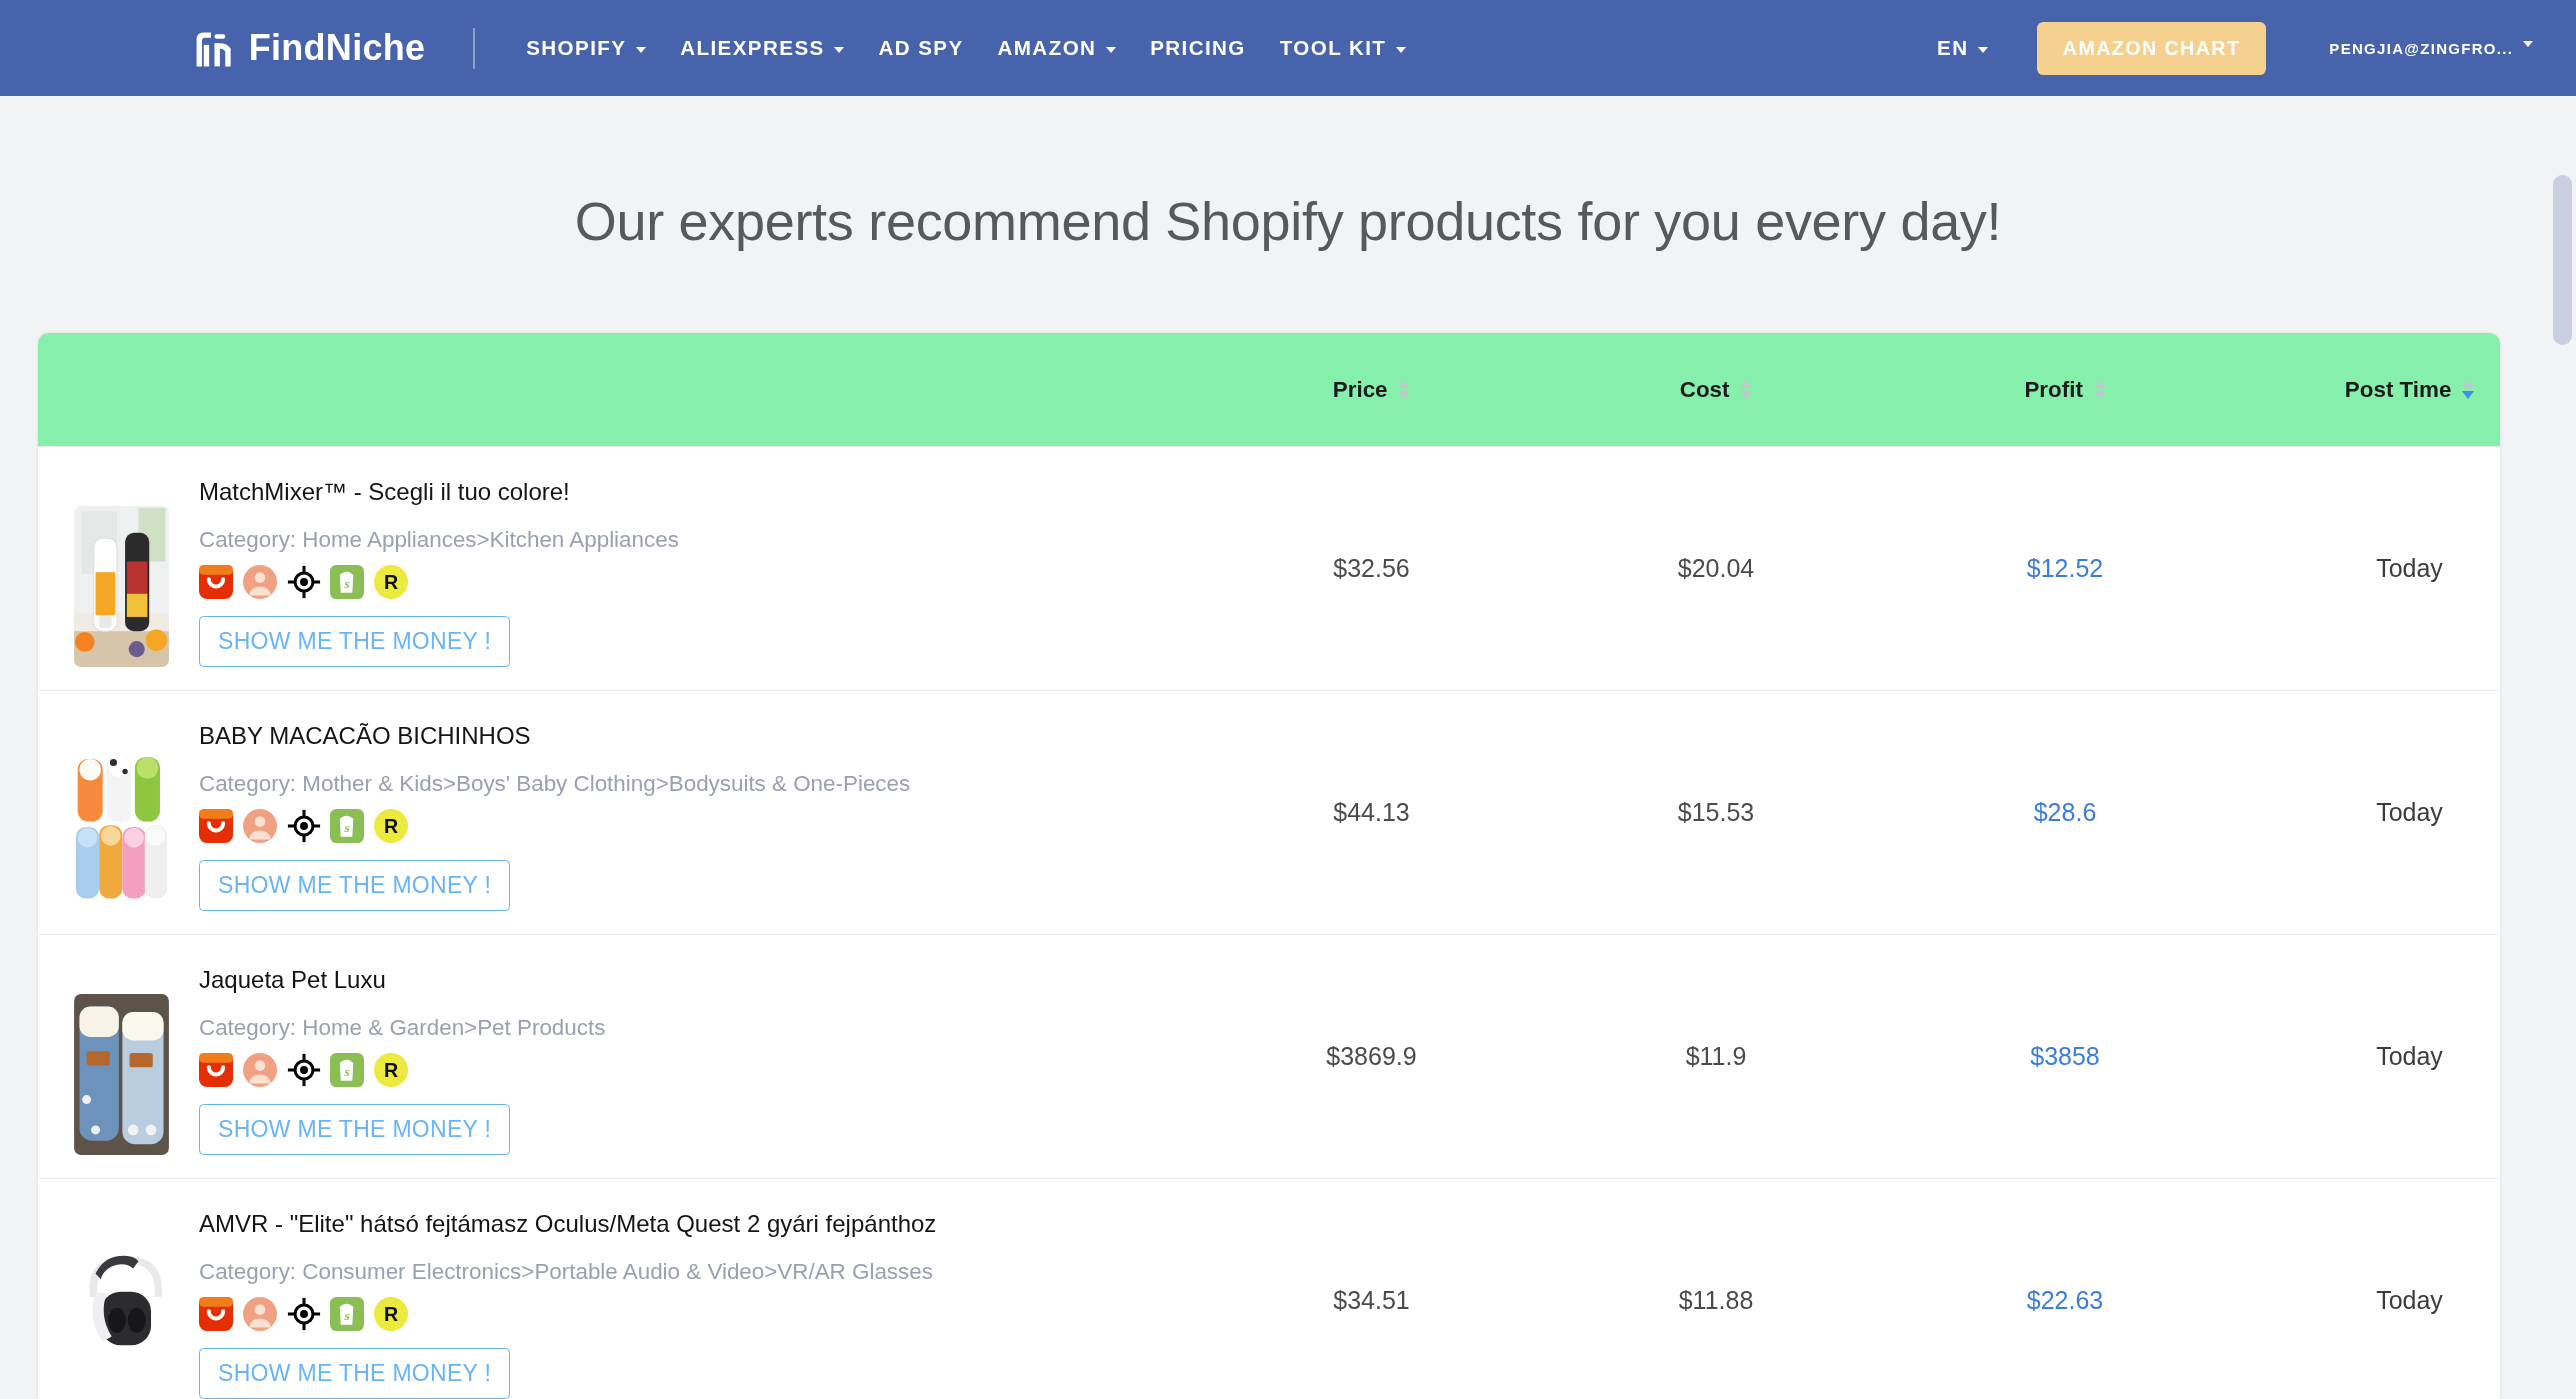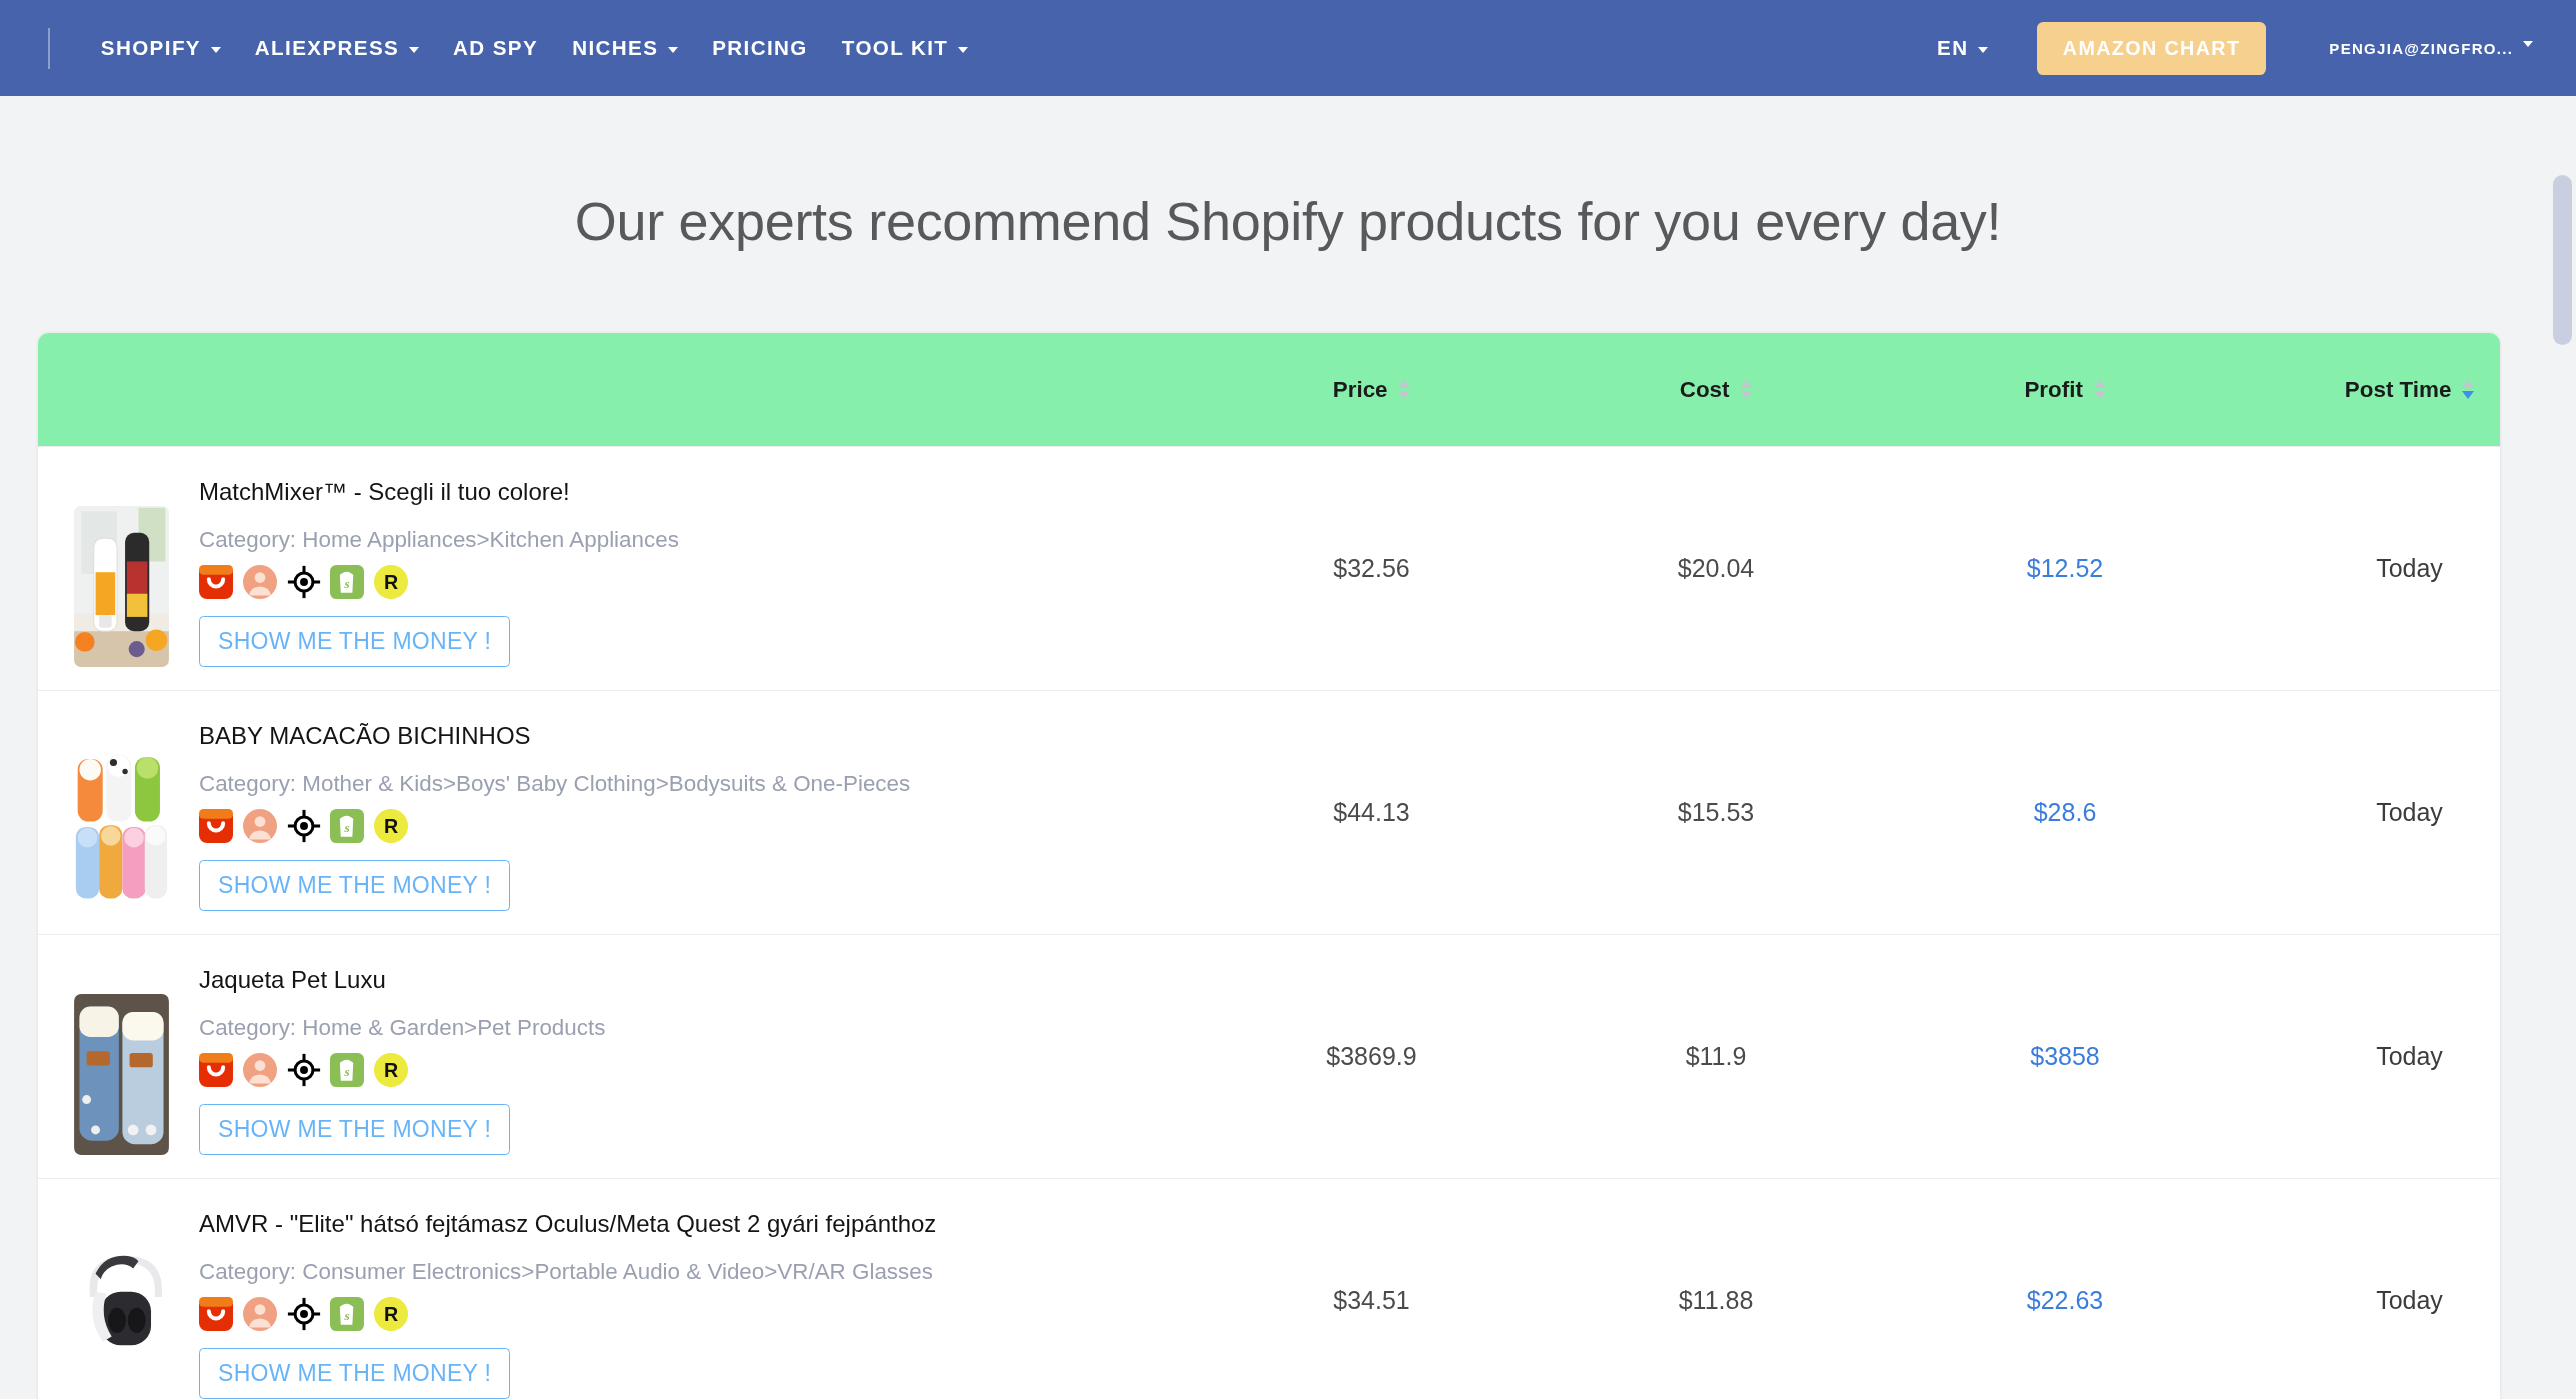--- a/index.html
+++ b/index.html
@@ -283,37 +283,49 @@
     height: 170px;
     border-radius: 9.8px;
     background: #c9cfe0;
     cursor: pointer;
   }
 </style>
 </head>
 <body>
 
 <div class="topnav">
+  <div class="brand">
+    <span class="brand-logo">
+      <svg width="47" height="43" viewBox="0 0 52 48">
+        <path d="M6 44 L6 14 Q6 6 14 6 L22 6 L22 12 L15 12 Q12 12 12 16 L12 44 Z" fill="#ffffff"></path>
+        <rect x="14" y="20" width="6" height="24" fill="#ffffff"></rect>
+        <path d="M26 44 L26 18 L32 18 L32 44 Z" fill="#ffffff"></path>
+        <path d="M32 18 Q40 18 44 24 L44 44 L38 44 L38 27 Q36 24 32 24 Z" fill="#ffffff"></path>
+        <rect x="26" y="8" width="12" height="5" rx="2" fill="#ffffff"></rect>
+      </svg>
+    </span>
+    <span class="brand-name">FindNiche</span>
+  </div>
 
   <div class="nav-sep"></div>
 
   <div class="nav-items">
     <div class="nav-item">
       <span>SHOPIFY</span>
       <i class="caret"></i>
     </div>
     <div class="nav-item">
       <span>ALIEXPRESS</span>
       <i class="caret"></i>
     </div>
     <div class="nav-item">
       <span>AD SPY</span>
     </div>
     <div class="nav-item">
-      <span>NICHES</span>
+      <span>AMAZON</span>
       <i class="caret"></i>
     </div>
     <div class="nav-item">
       <span>PRICING</span>
     </div>
     <div class="nav-item">
       <span>TOOL KIT</span>
       <i class="caret"></i>
     </div>
   </div>

